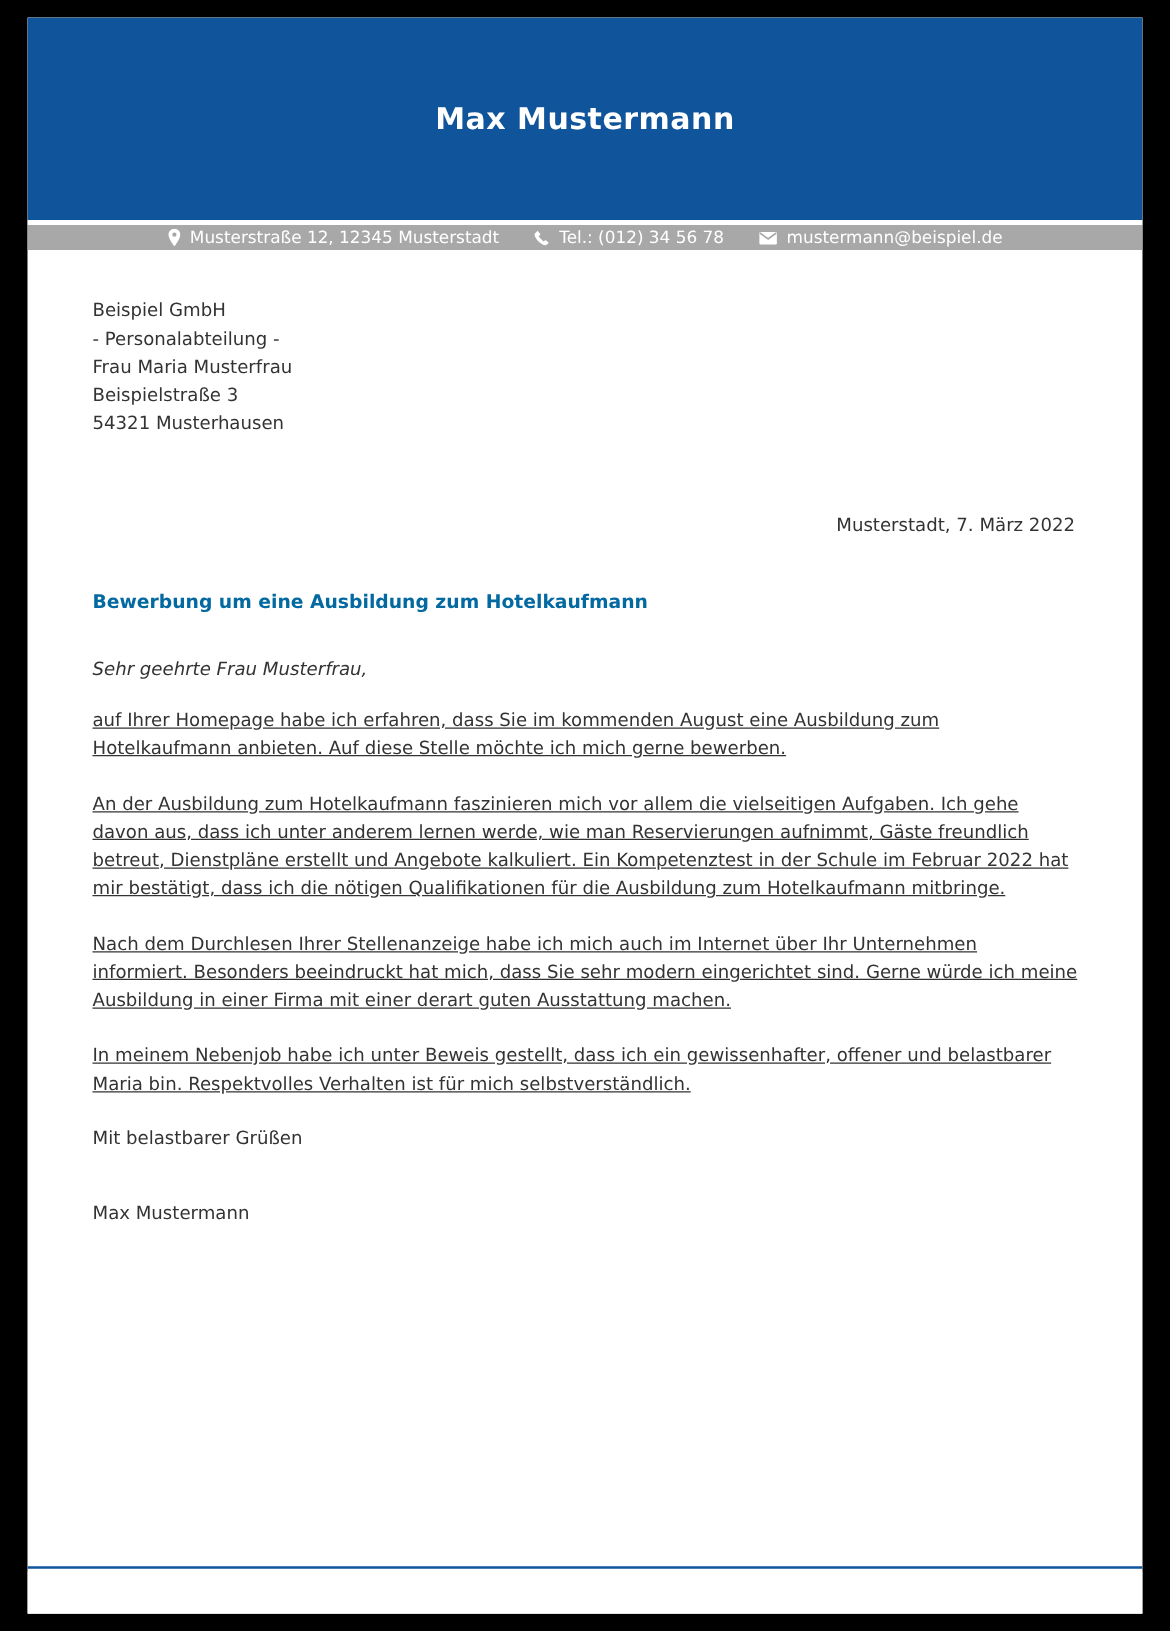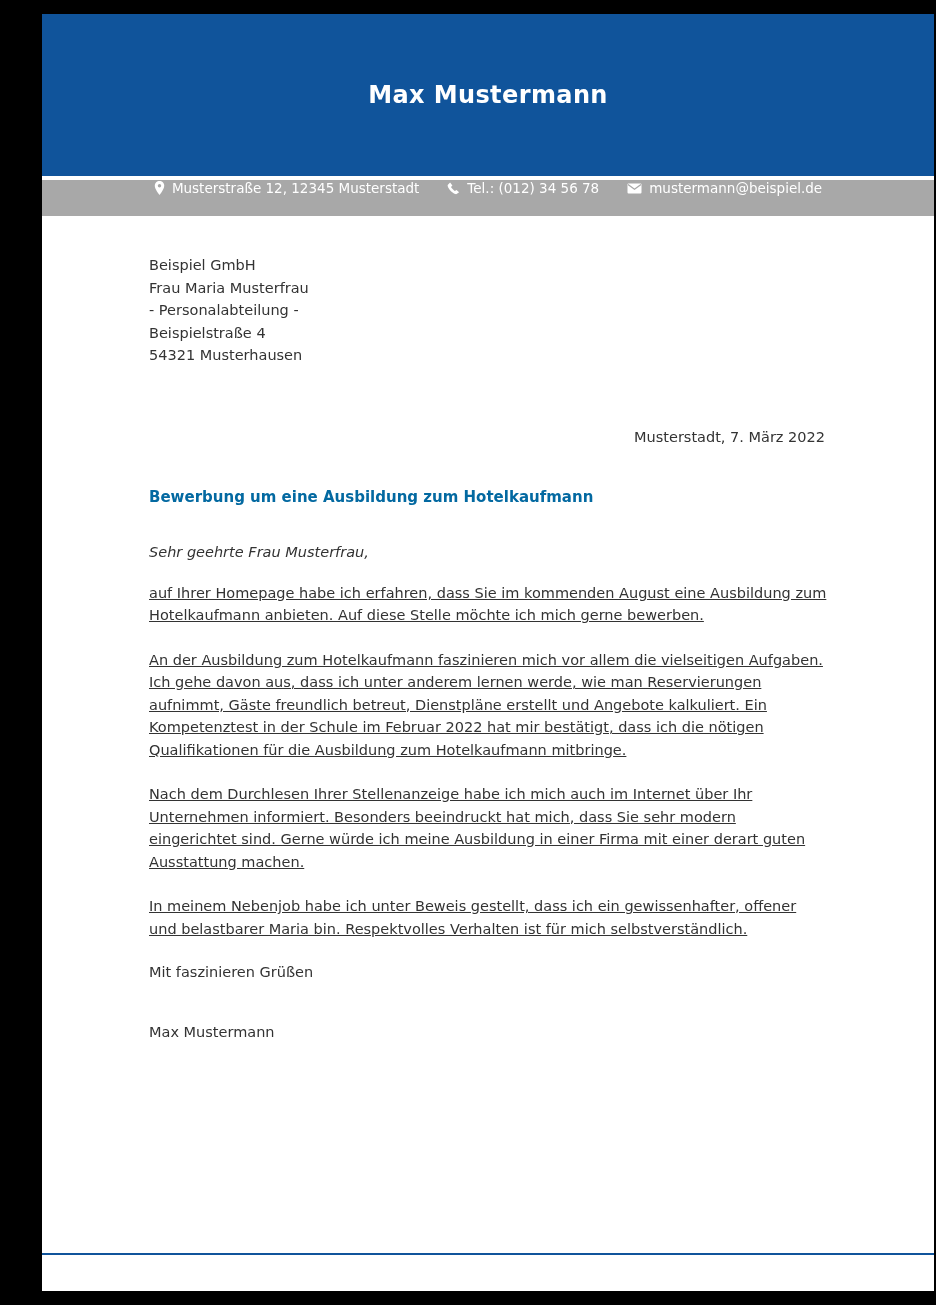--- a/index.html
+++ b/index.html
@@ -15,21 +15,20 @@
   }
   .page {
     position: absolute;
     left: 22px;
     top: 14px;
     width: 892px;
     height: 1277px;
     background: #ffffff;
     box-sizing: border-box;
     overflow: hidden;
-    margin-left: 20px;
   }
 
   
   .header-band {
     position: relative;
     height: 162px;
     background: #10549b;
     display: flex;
     align-items: center;
     justify-content: center;
@@ -38,41 +37,41 @@
     color: #ffffff;
     font-size: 24px;
     font-weight: bold;
     letter-spacing: 0.4px;
   }
   .header-rule {
     height: 4px;
     background: #ffffff;
   }
   .contact-band {
-    height: 36px;
+    height: 20px;
     background: #a8a8a8;
     display: flex;
-    align-items: flex-start;
+    align-items: center;
     justify-content: center;
     gap: 28px;
     color: #ffffff;
     font-size: 13.5px;
   }
   .contact-item {
     display: flex;
     align-items: center;
     gap: 7px;
     white-space: nowrap;
   }
   .contact-item svg { display: block; }
 
   
   .body-area {
     position: relative;
-    padding: 0 107px;
+    padding: 0 52px;
     color: #2b2b2b;
   }
   .recipient {
     margin-top: 38px;
     font-size: 14.5px;
     line-height: 22.5px;
     color: #333333;
   }
   .recipient div { white-space: nowrap; }
 
@@ -177,38 +176,38 @@
       </span>
       <span>mustermann@beispiel.de</span>
     </div>
 
   </div>
 
   <div class="body-area">
 
     <div class="recipient">
       <div>Beispiel GmbH</div>
+      <div>- Personalabteilung -</div>
       <div>Frau Maria Musterfrau</div>
-      <div>- Personalabteilung -</div>
-      <div>Beispielstraße 4</div>
+      <div>Beispielstraße 3</div>
       <div>54321 Musterhausen</div>
     </div>
 
     <div class="place-date">Musterstadt, 7. März 2022</div>
 
     <div class="subject">Bewerbung um eine Ausbildung zum Hotelkaufmann</div>
 
     <div class="salutation">Sehr geehrte Frau Musterfrau,</div>
 
     <p class="para">auf Ihrer Homepage habe ich erfahren, dass Sie im kommenden August eine Ausbildung zum Hotelkaufmann anbieten. Auf diese Stelle möchte ich mich gerne bewerben.</p>
     <p class="para">An der Ausbildung zum Hotelkaufmann faszinieren mich vor allem die vielseitigen Aufgaben. Ich gehe davon aus, dass ich unter anderem lernen werde, wie man Reservierungen aufnimmt, Gäste freundlich betreut, Dienstpläne erstellt und Angebote kalkuliert. Ein Kompetenztest in der Schule im Februar 2022 hat mir bestätigt, dass ich die nötigen Qualifikationen für die Ausbildung zum Hotelkaufmann mitbringe.</p>
     <p class="para">Nach dem Durchlesen Ihrer Stellenanzeige habe ich mich auch im Internet über Ihr Unternehmen informiert. Besonders beeindruckt hat mich, dass Sie sehr modern eingerichtet sind. Gerne würde ich meine Ausbildung in einer Firma mit einer derart guten Ausstattung machen.</p>
     <p class="para">In meinem Nebenjob habe ich unter Beweis gestellt, dass ich ein gewissenhafter, offener und belastbarer Maria bin. Respektvolles Verhalten ist für mich selbstverständlich.</p>
 
-    <div class="closing">Mit faszinieren Grüßen</div>
+    <div class="closing">Mit belastbarer Grüßen</div>
     <div class="signature">Max Mustermann</div>
 
   </div>
 
   <div class="footer-rule"></div>
   <div class="footer-band"></div>
 
 </div>
 
 </body></html>

